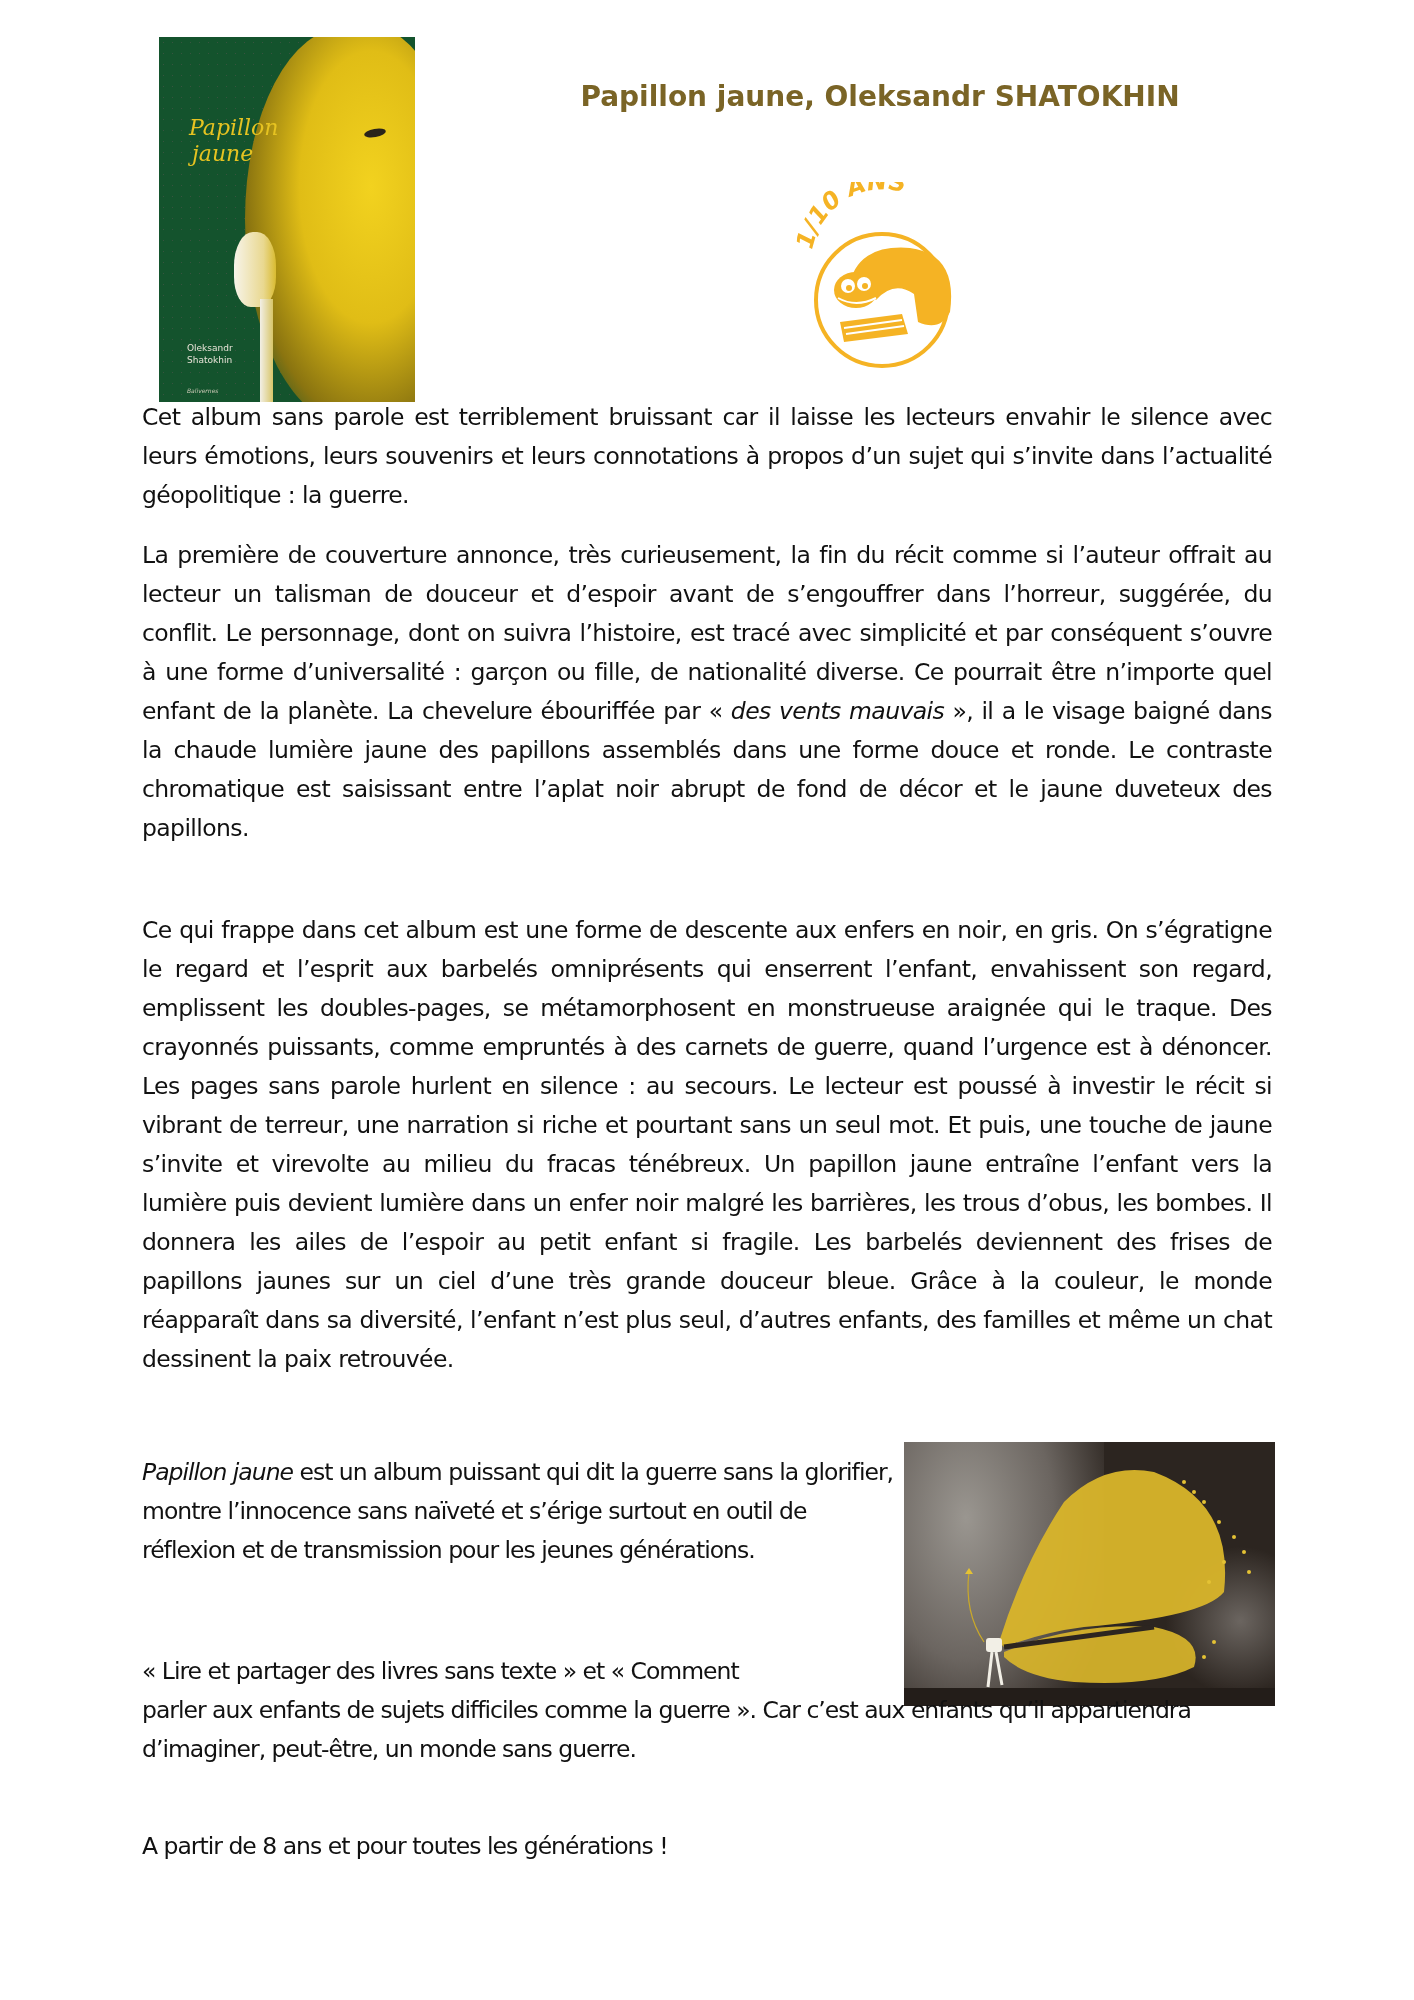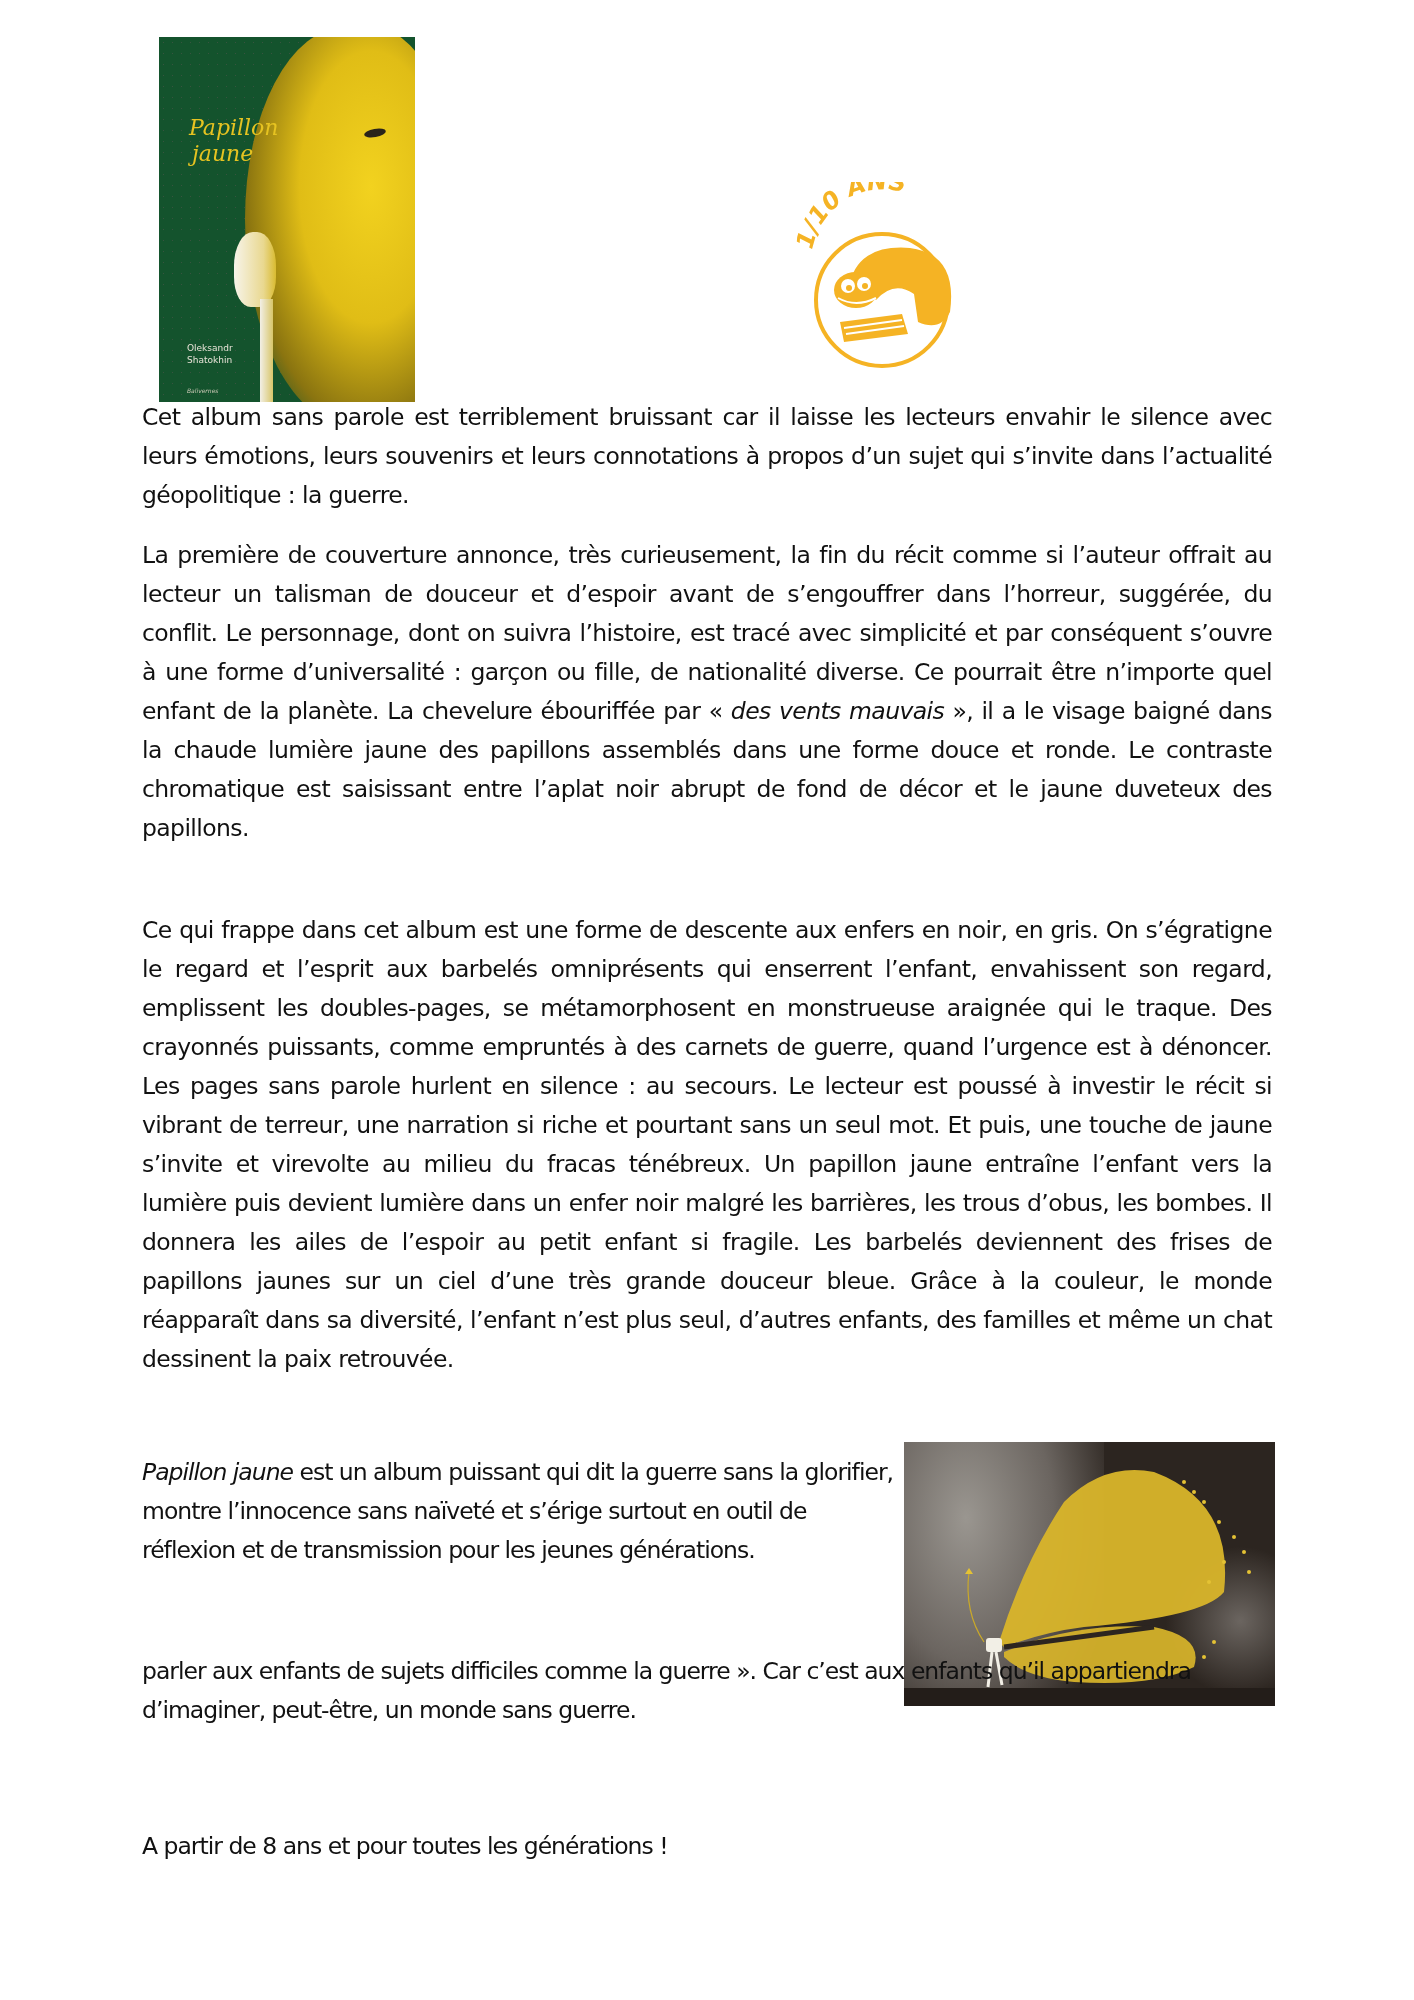--- a/index.html
+++ b/index.html
@@ -55,20 +55,21 @@
   <div class="hand"></div>
   <div class="arm"></div>
   <div class="author">
     <span>Oleksandr</span>
     <span>Shatokhin</span>
   </div>
   <div class="pub">Balivernes</div>
 </div>
 
 <div class="header">
+  <div>Papillon jaune, Oleksandr SHATOKHIN</div>
 </div>
 
 <div class="badge">
   <svg width="180" height="190" viewBox="0 0 180 190">
     <defs>
       <path id="arcPath" d="M 22 70 A 72 72 0 0 1 160 52"></path>
     </defs>
     <text font-family="DejaVu Sans, sans-serif" font-weight="bold" font-style="italic" font-size="24" fill="#f5b324">
       <textPath href="#arcPath" startOffset="2">1/10 ANS</textPath>
     </text>
@@ -124,19 +125,20 @@
     <path d="M65 130 Q60 170 80 200" stroke="#c9a82a" stroke-width="1.2" fill="none"></path>
     <polygon points="65,126 69,132 61,132" fill="#e4c234"></polygon>
     <rect x="82" y="196" width="16" height="14" rx="3" fill="#f2efe6"></rect>
     <path d="M88 210 L84 245 M92 210 L98 243" stroke="#f2efe6" stroke-width="3"></path>
   </svg>
   <div class="ground"></div>
 </div>
 
 <div class="text p5">
   <p>
+    <span class="narrow">« Lire et partager des livres sans texte » et « Comment</span>
     <span>parler aux enfants de sujets difficiles comme la guerre ». Car c’est aux enfants qu’il appartiendra d’imaginer, peut-être, un monde sans guerre.</span>
   </p>
 </div>
 
 <div class="text p6">
   <p>A partir de 8 ans et pour toutes les générations !</p>
 </div>
 
 </body></html>

